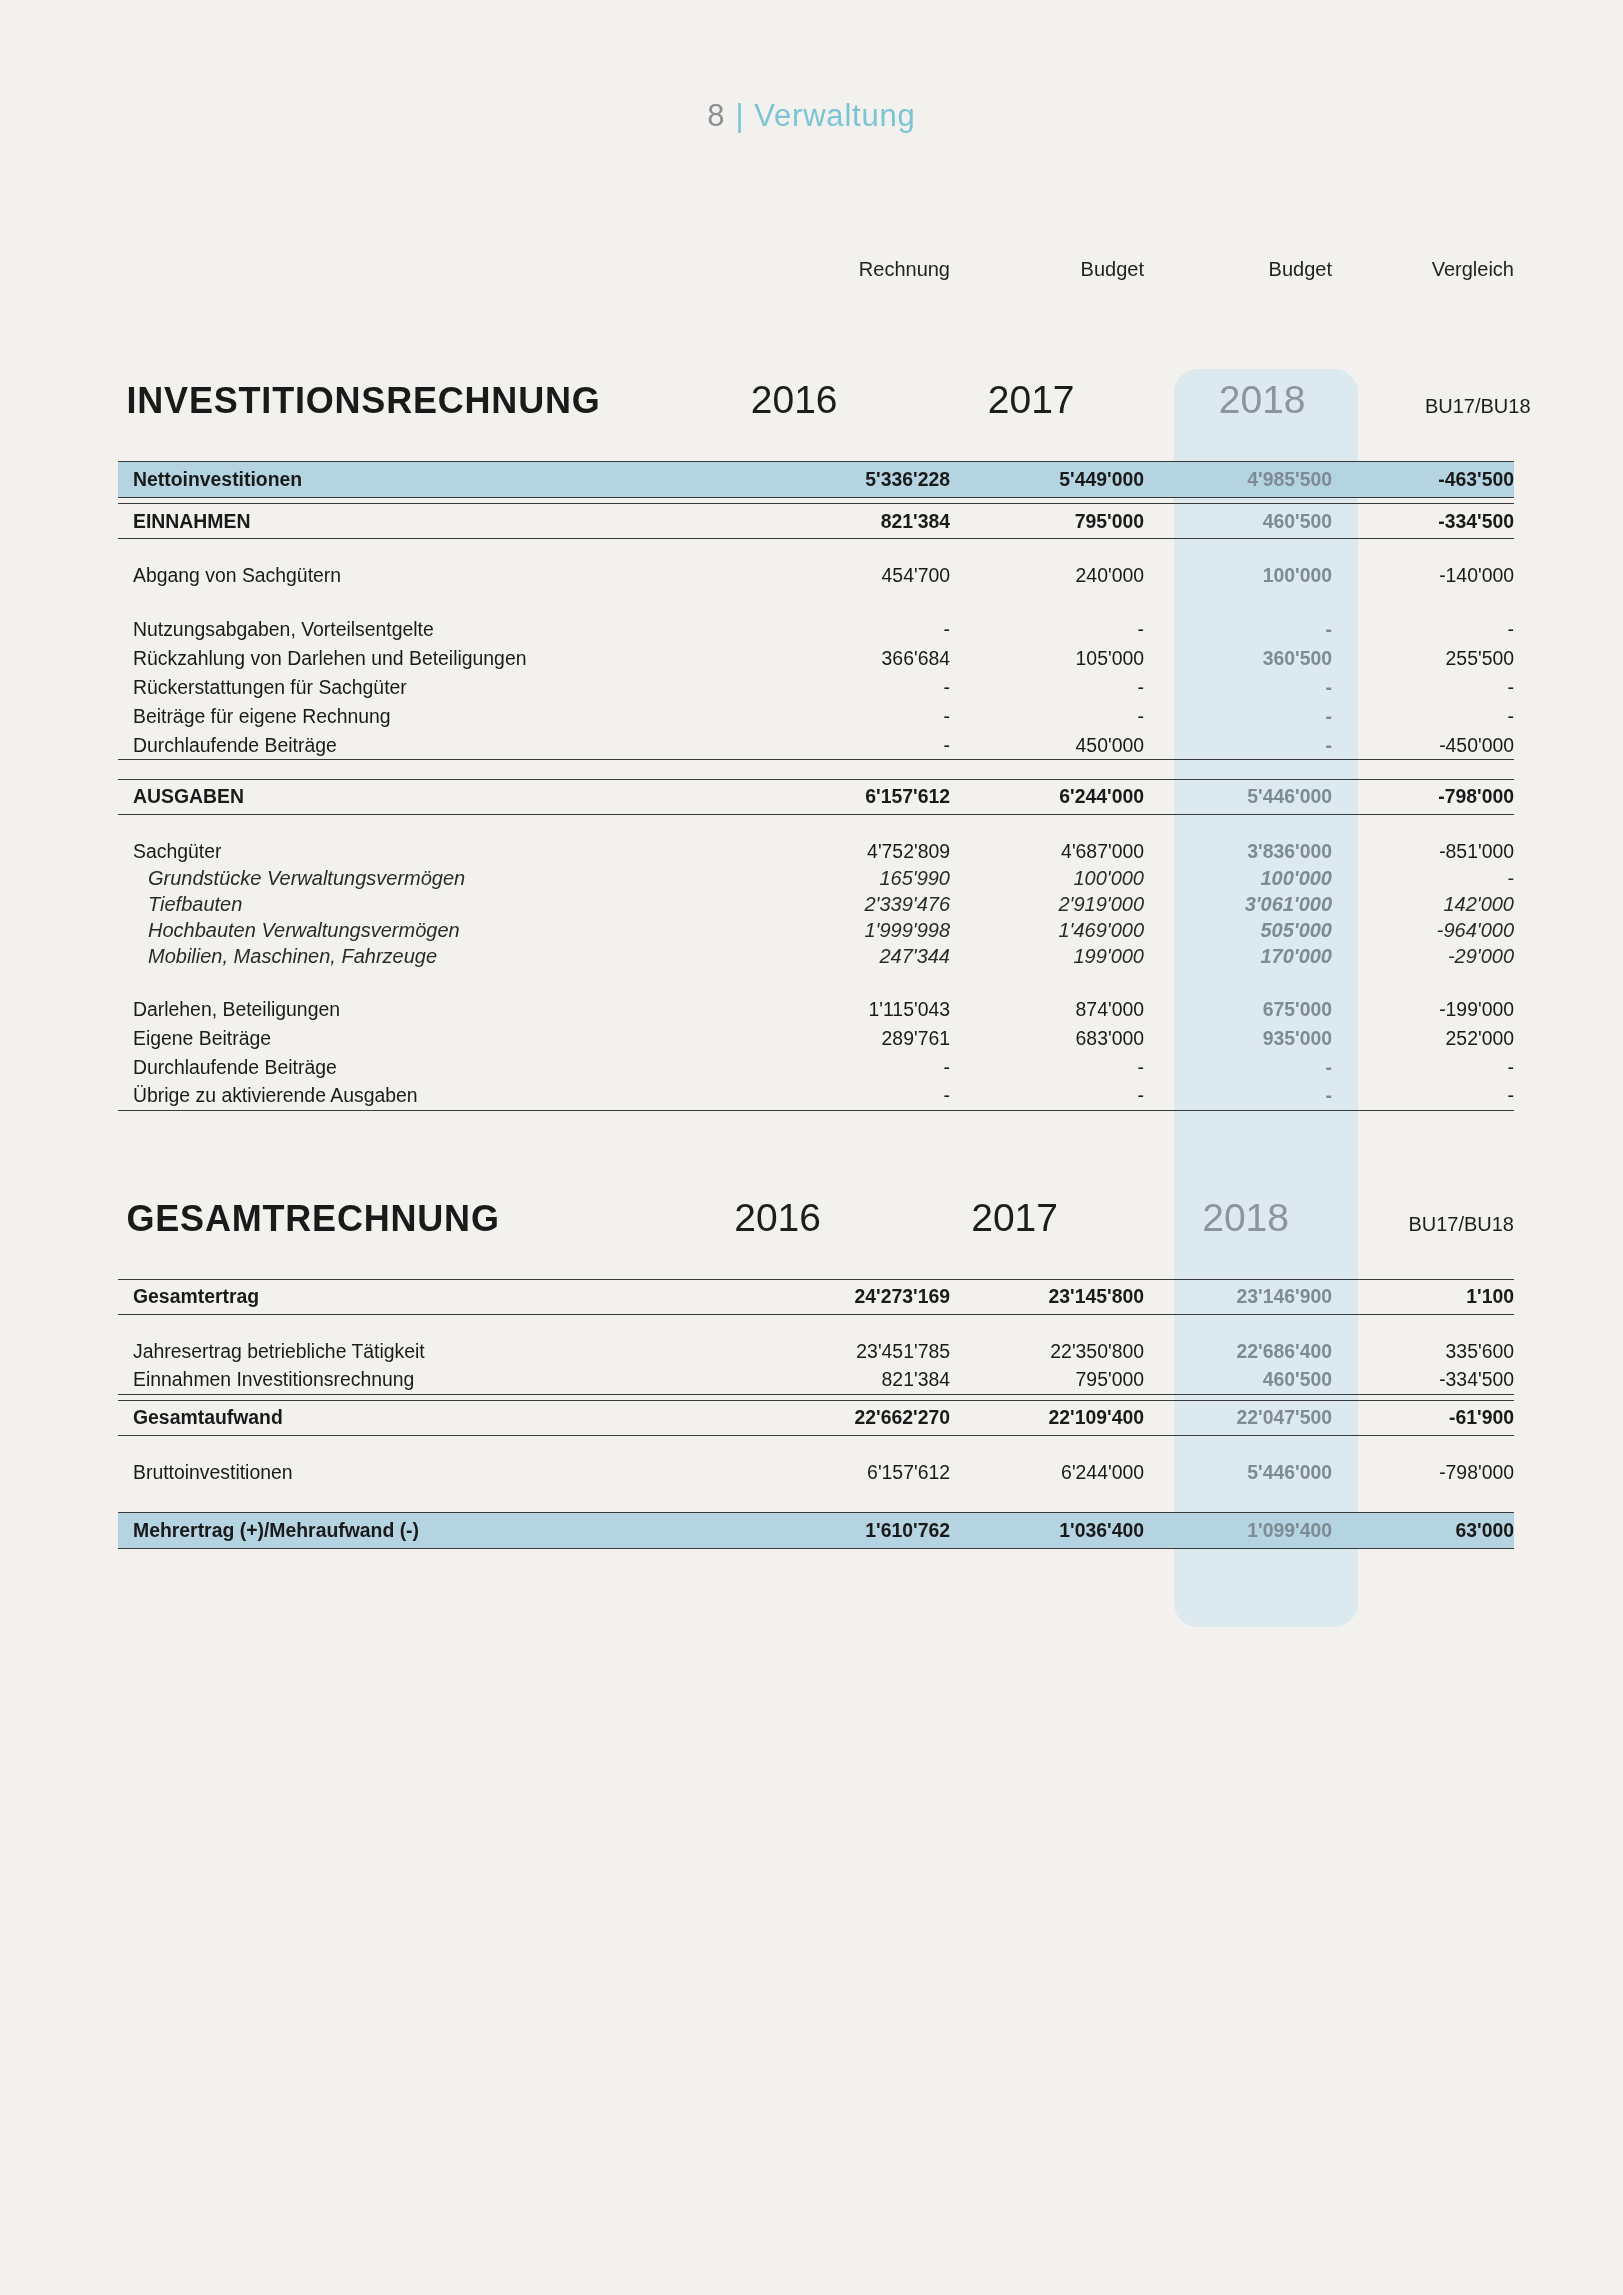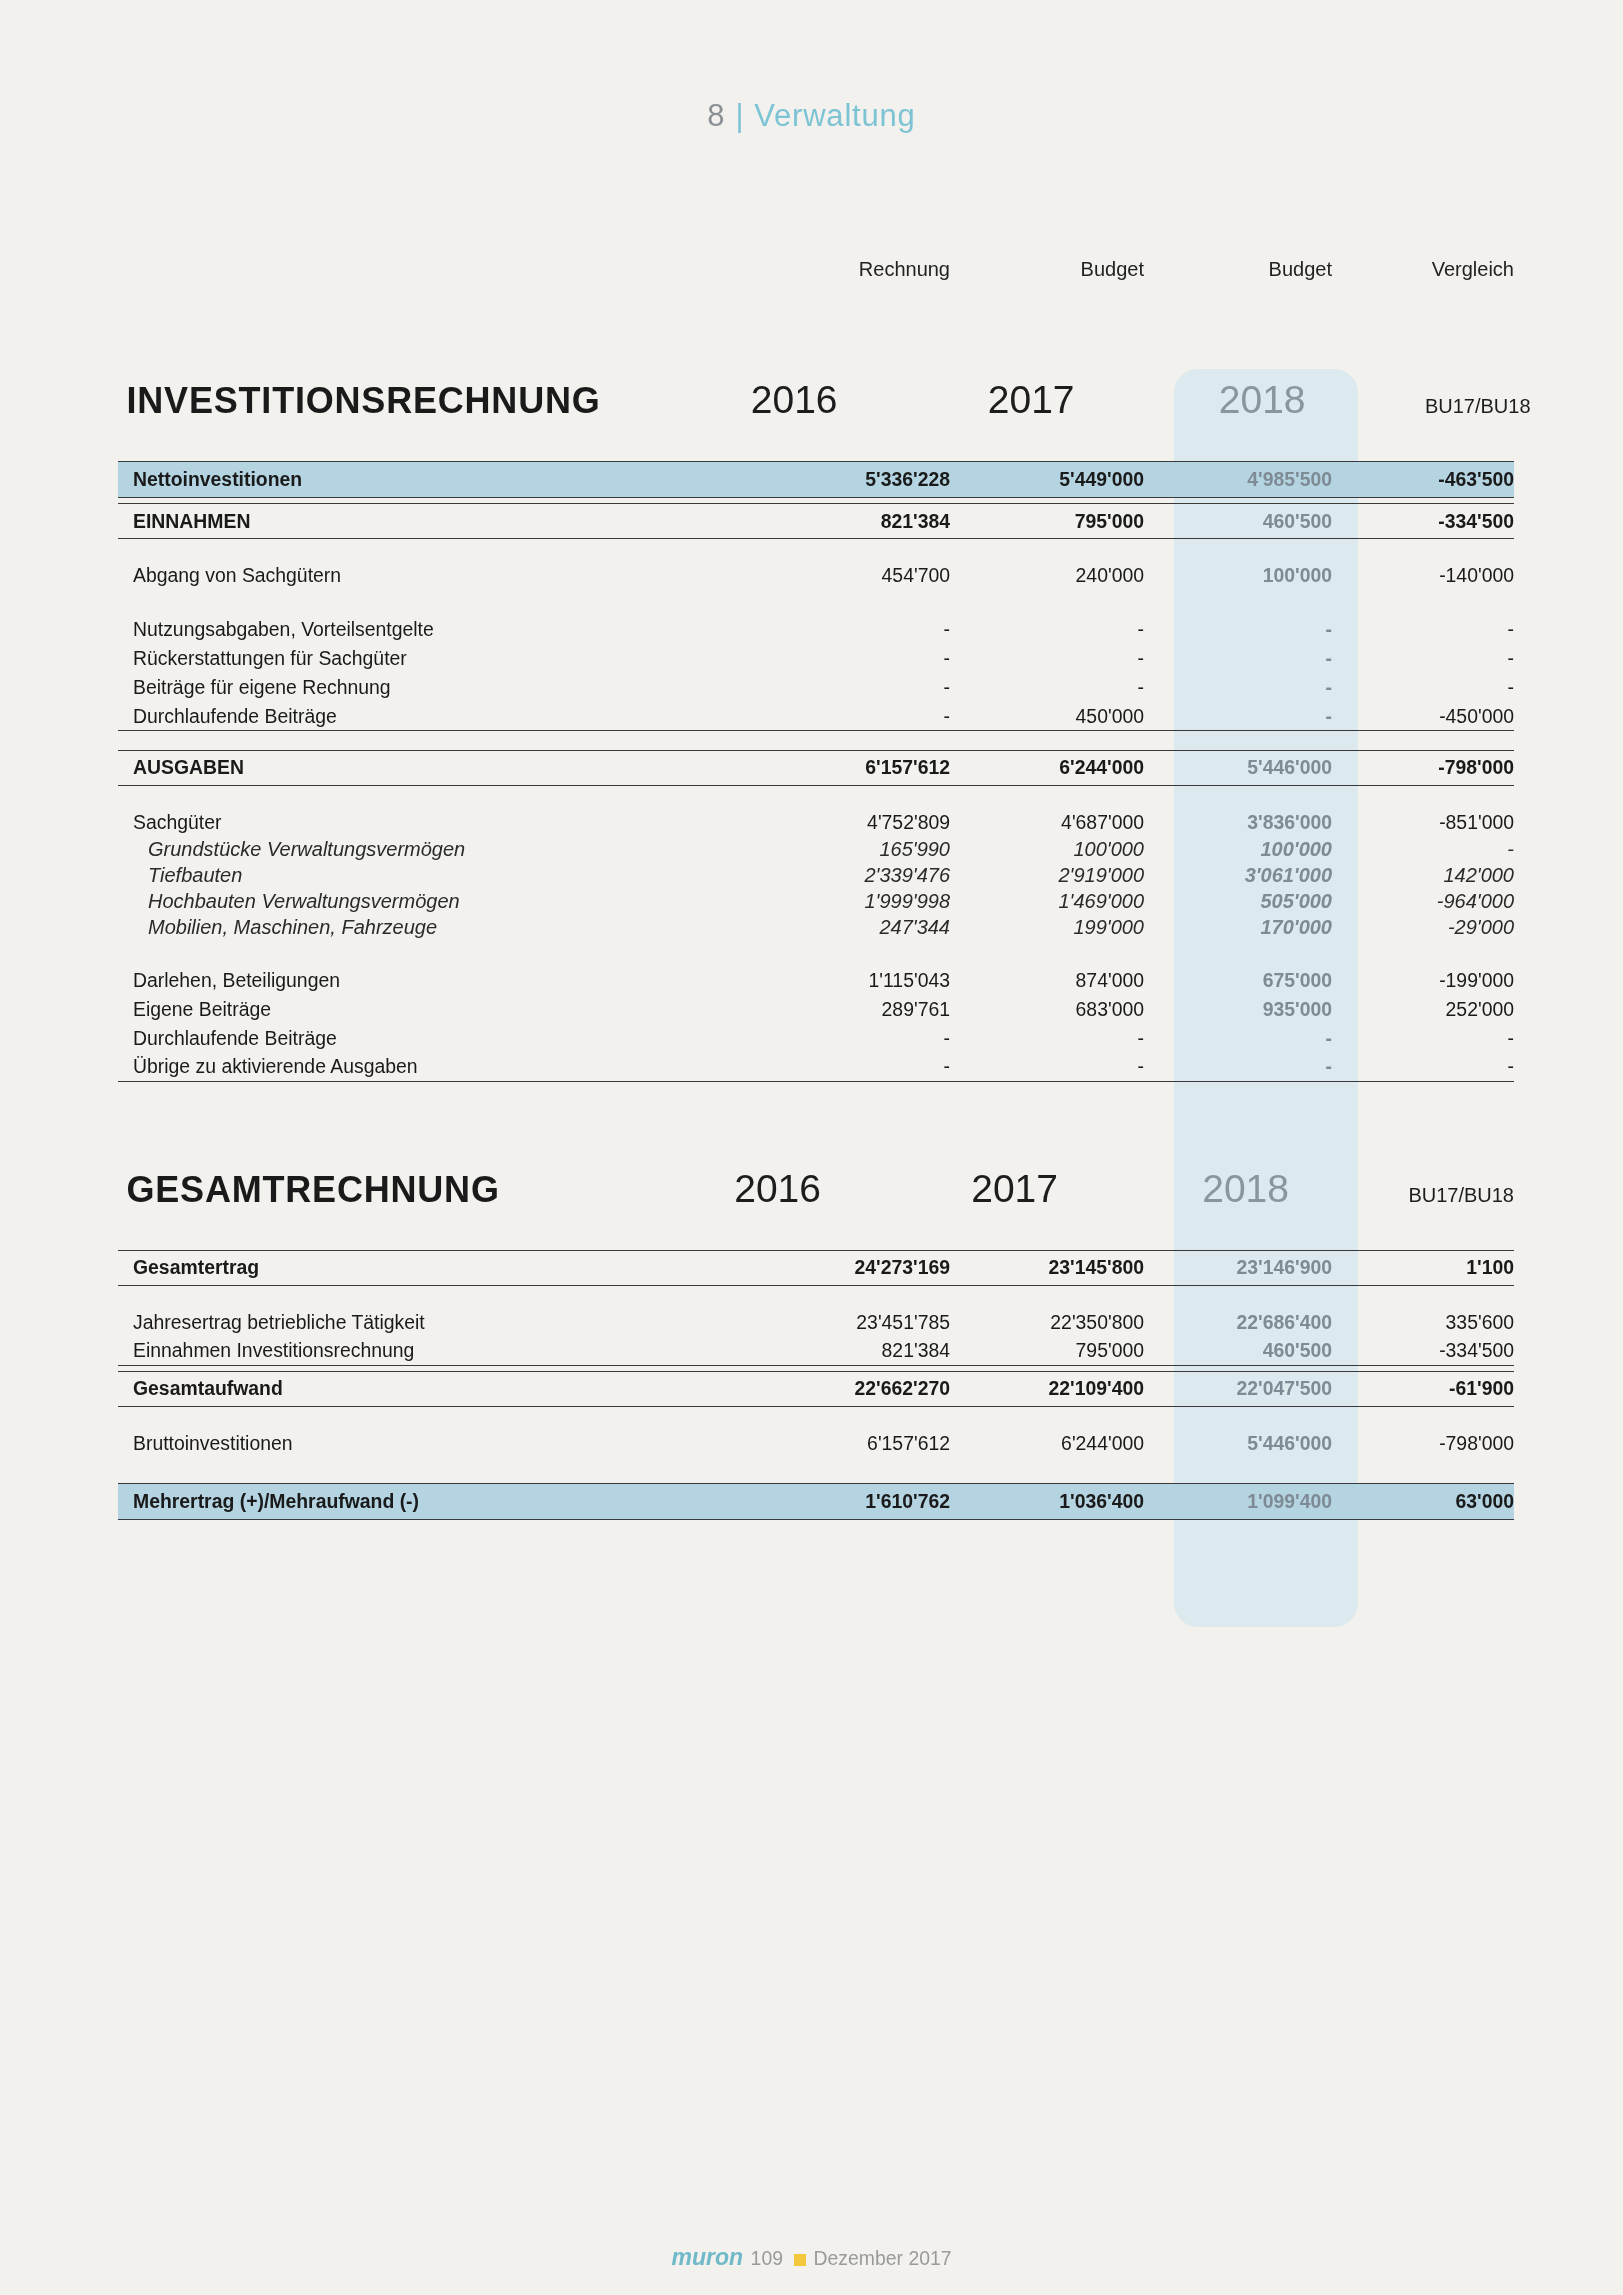--- a/index.html
+++ b/index.html
@@ -114,20 +114,27 @@
           </div>
           <div class="trow-spacer"></div>
           <div class="trow row-item">
             <span class="cl">Nutzungsabgaben, Vorteilsentgelte</span>
             <span class="cv c0">-</span>
             <span class="cv c1">-</span>
             <span class="cv c2">-</span>
             <span class="cv c3">-</span>
           </div>
           <div class="trow row-item">
+            <span class="cl">Rückzahlung von Darlehen und Beteiligungen</span>
+            <span class="cv c0">366'684</span>
+            <span class="cv c1">105'000</span>
+            <span class="cv c2">360'500</span>
+            <span class="cv c3">255'500</span>
+          </div>
+          <div class="trow row-item">
             <span class="cl">Rückerstattungen für Sachgüter</span>
             <span class="cv c0">-</span>
             <span class="cv c1">-</span>
             <span class="cv c2">-</span>
             <span class="cv c3">-</span>
           </div>
           <div class="trow row-item">
             <span class="cl">Beiträge für eigene Rechnung</span>
             <span class="cv c0">-</span>
             <span class="cv c1">-</span>
@@ -262,18 +269,15 @@
             <span class="cl">Mehrertrag (+)/Mehraufwand (-)</span>
             <span class="cv c0">1'610'762</span>
             <span class="cv c1">1'036'400</span>
             <span class="cv c2">1'099'400</span>
             <span class="cv c3">63'000</span>
           </div>
         </section>
       </div>
   </main>
 
-  <footer class="footer">
-    <span class="f-brand">muron</span><span class="f-page">109</span><span class="f-sq"></span><span class="f-date">Dezember 2017</span>
-  </footer>
 
 </div>
 
 
 </body></html>

